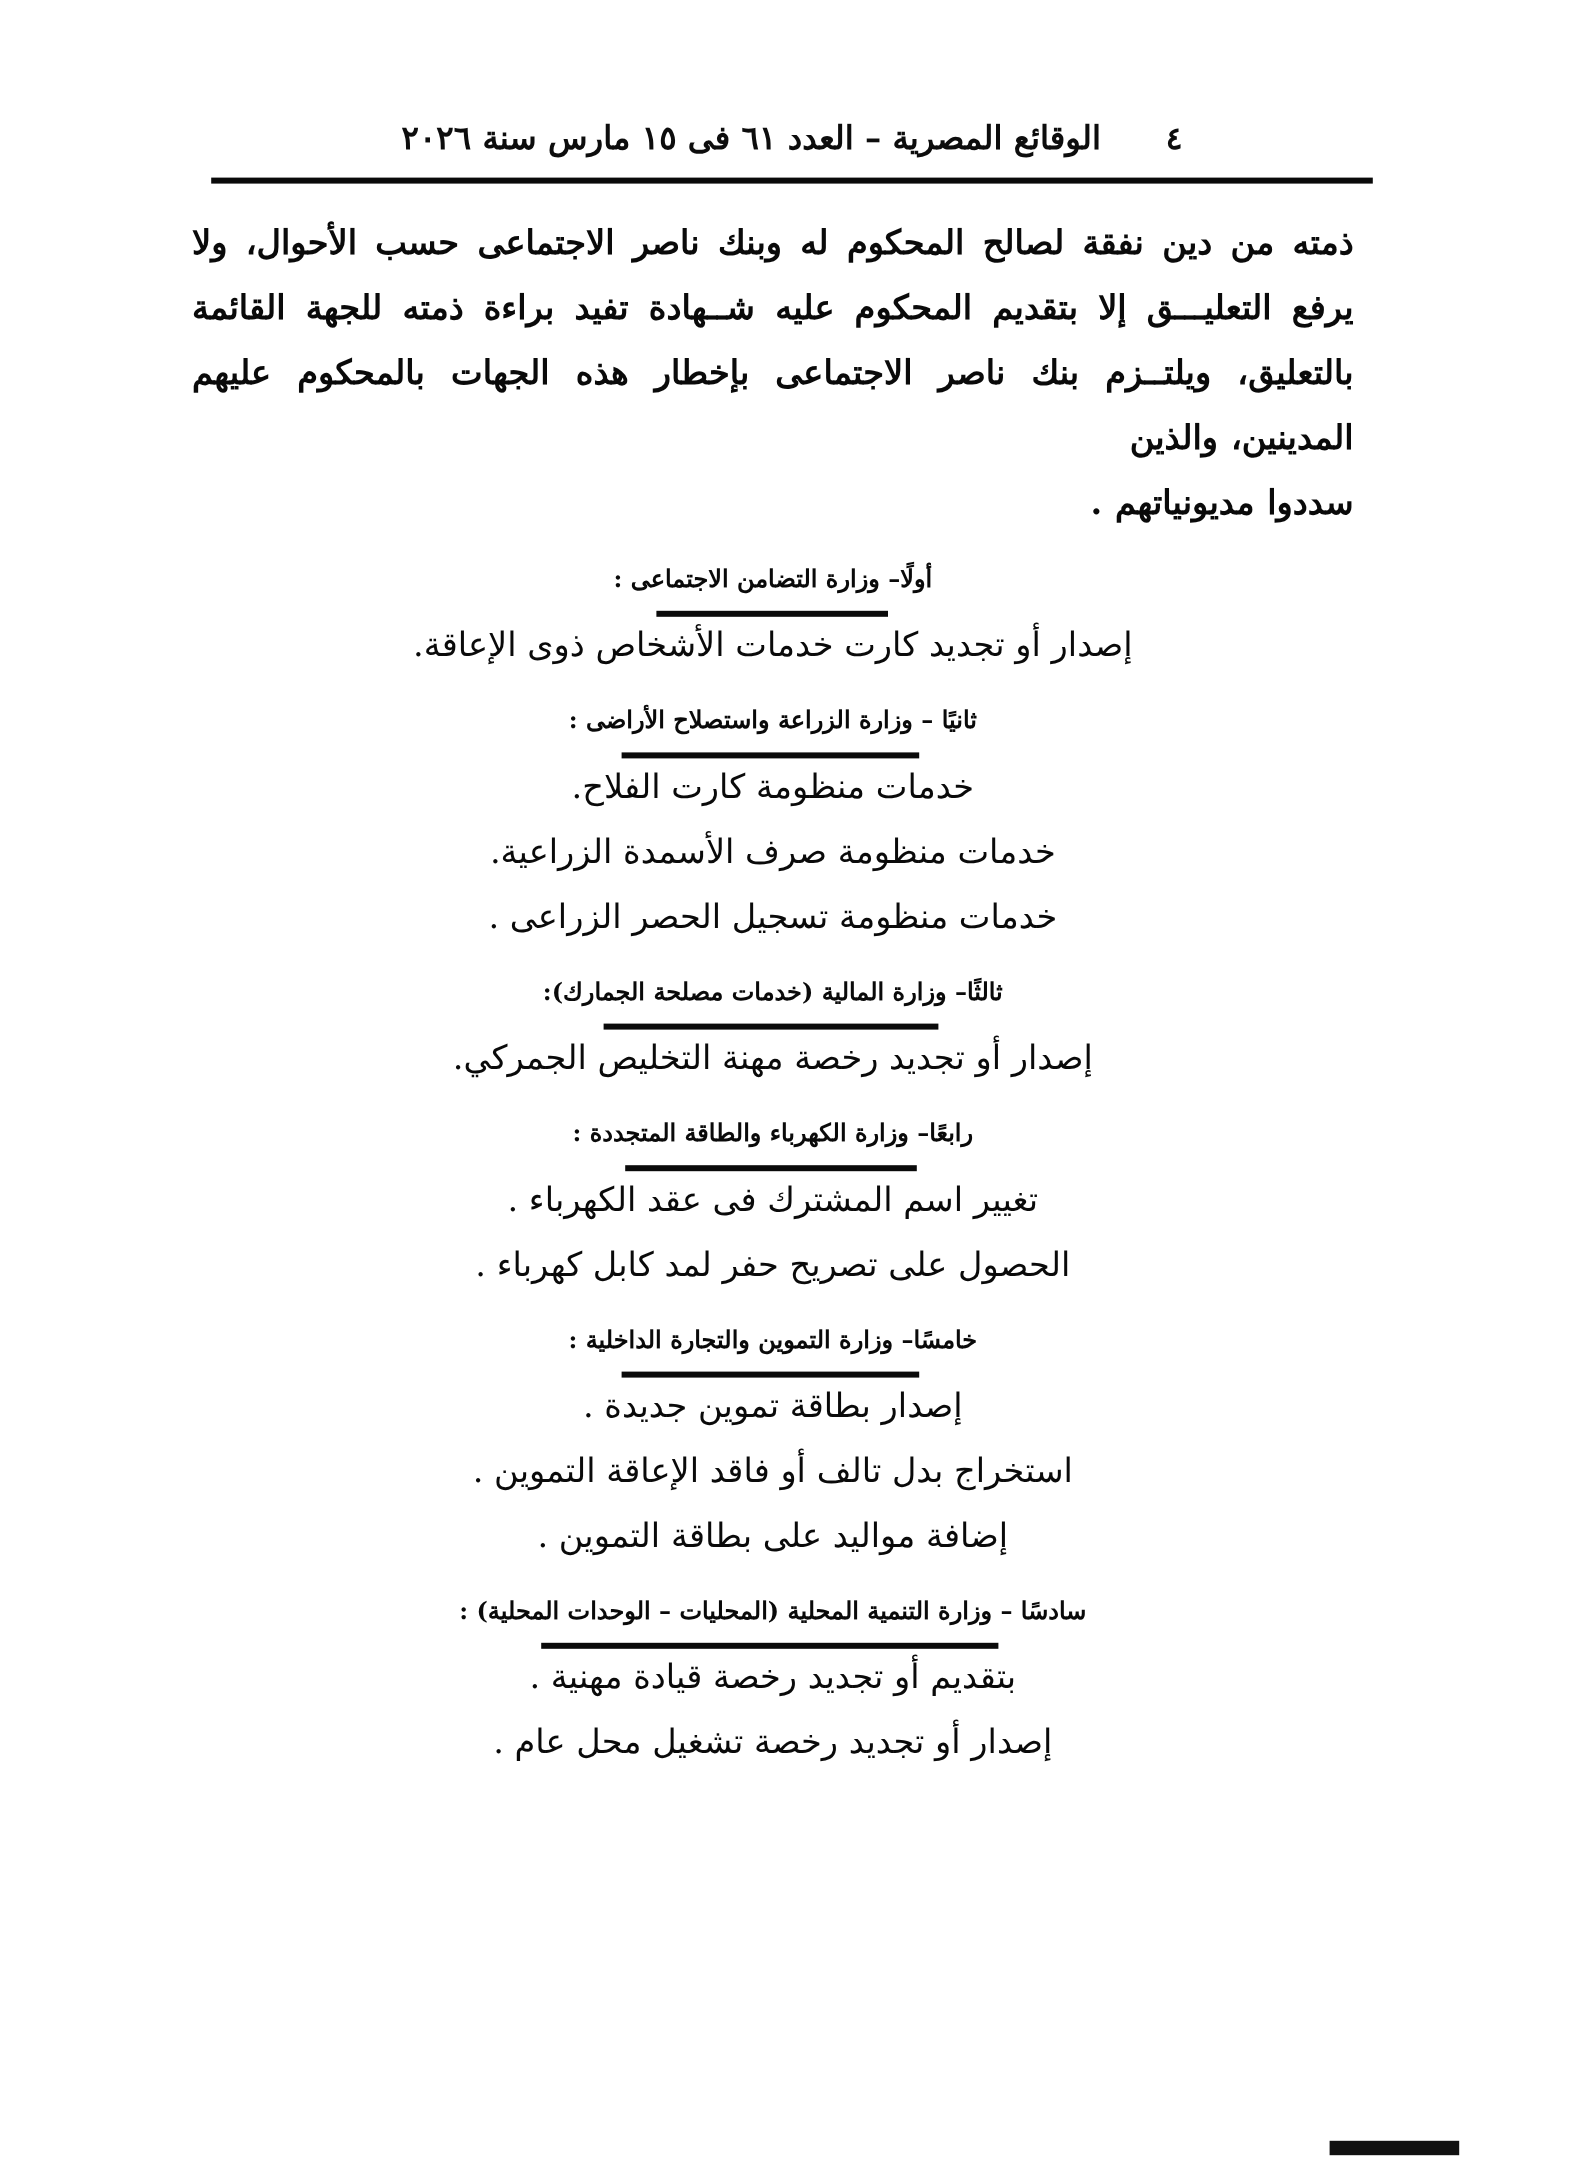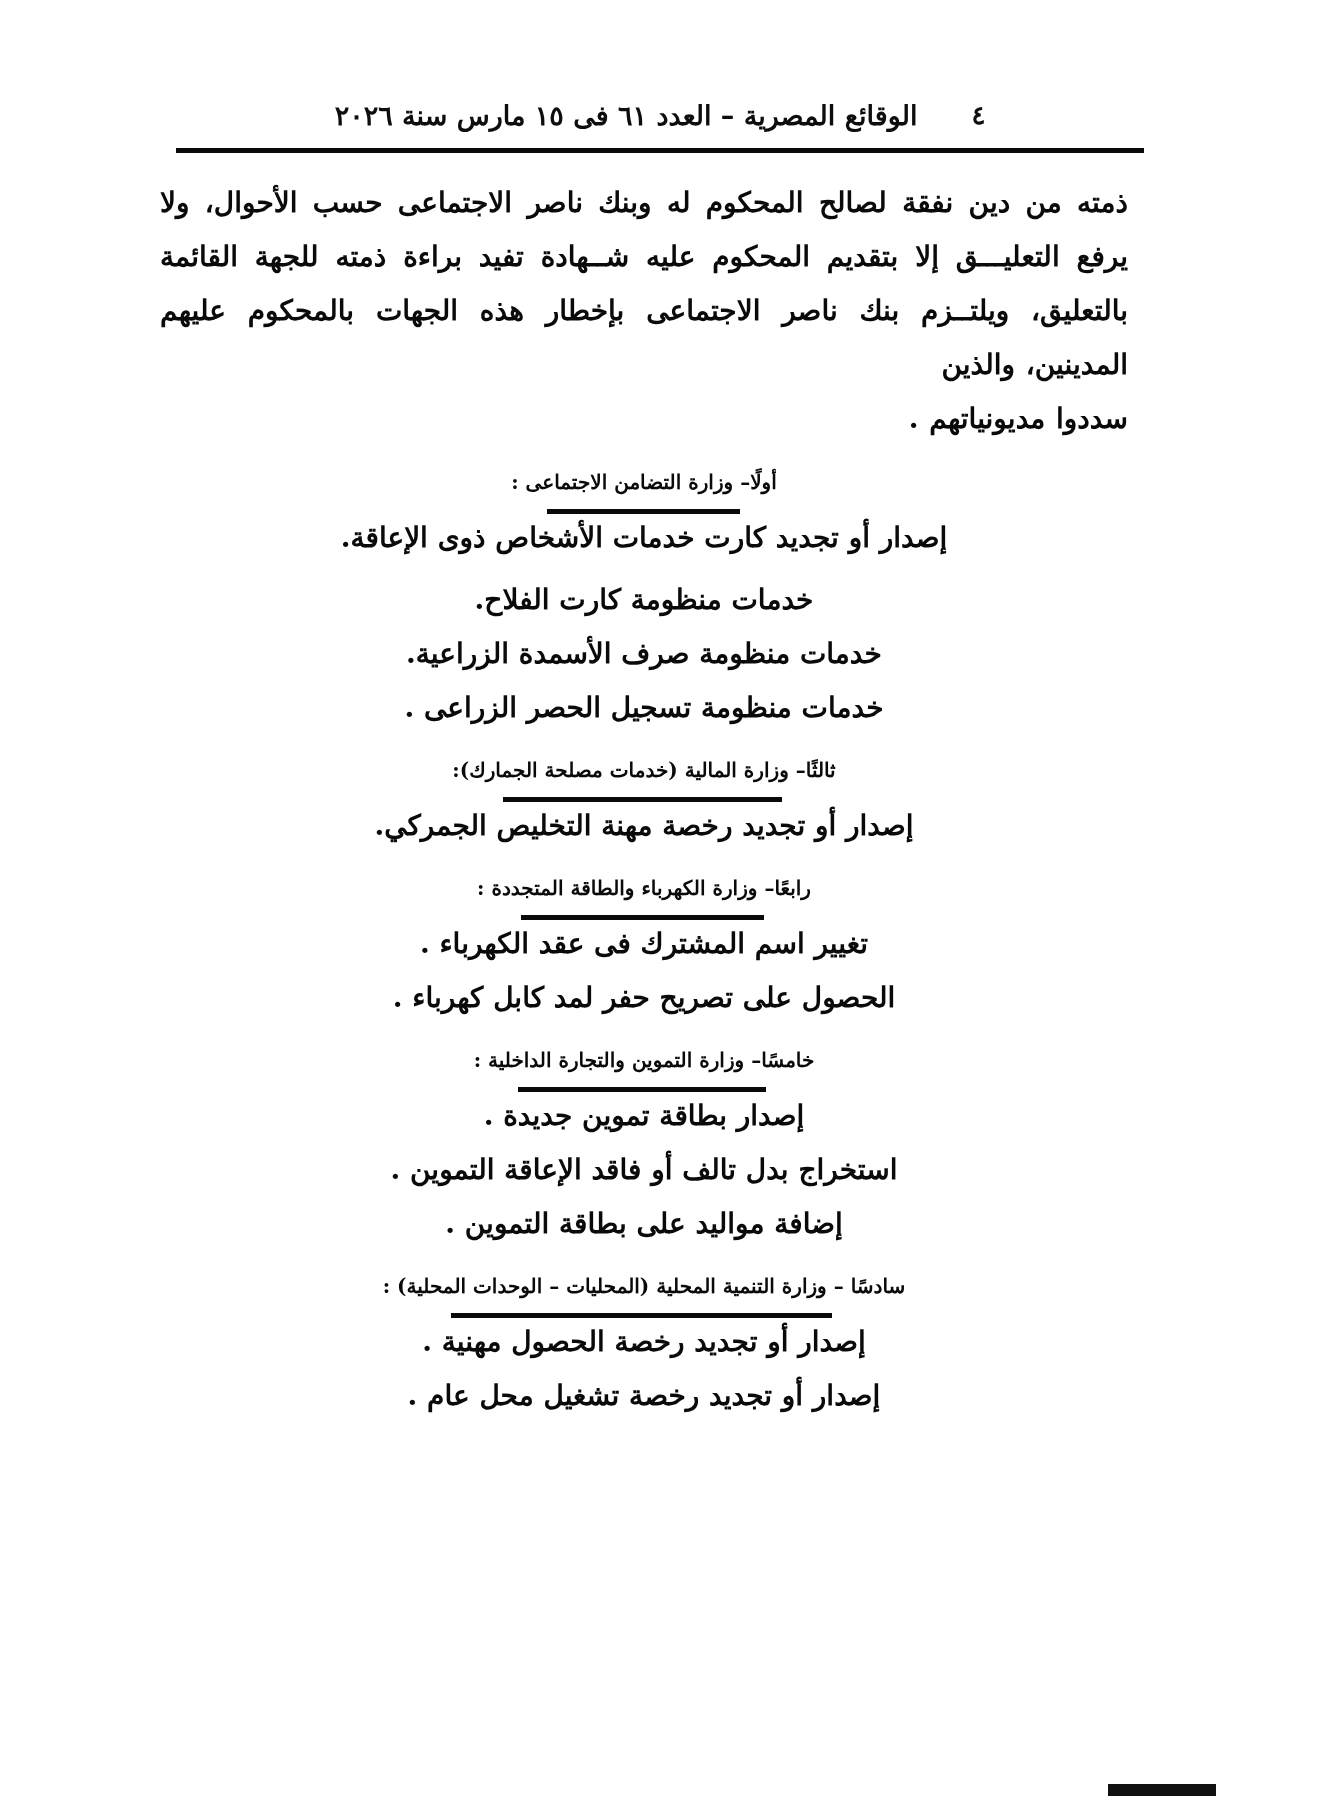--- a/index.html
+++ b/index.html
@@ -109,21 +109,21 @@
     background: #0a0a0a;
     bottom: -4px;
   }
   .item-row {
     display: flex;
     justify-content: center;
     margin-top: 2px;
   }
   .item {
     font-size: 28px;
-    font-weight: 700;
+    font-weight: 400;
     line-height: 52px;
     white-space: nowrap;
     text-align: center;
   }
 
   
   .foot-mark {
     position: absolute;
     left: 1108px;
     top: 1784px;
@@ -156,20 +156,23 @@
     <div id="sections-host">
         <div class="section">
           <div class="sec-head-row">
             <div class="sec-head">أولًا– وزارة التضامن الاجتماعى :<span class="sec-underline" style="width: 193px; right: 37px;"></span></div>
           </div>
           <div class="item-row">
             <div class="item">إصدار أو تجديد كارت خدمات الأشخاص ذوى الإعاقة.</div>
           </div>
         </div>
         <div class="section">
+          <div class="sec-head-row">
+            <div class="sec-head">ثانيًا – وزارة الزراعة واستصلاح الأراضى :<span class="sec-underline" style="width: 248px; right: 48px;"></span></div>
+          </div>
           <div class="item-row">
             <div class="item">خدمات منظومة كارت الفلاح.</div>
           </div>
           <div class="item-row">
             <div class="item">خدمات منظومة صرف الأسمدة الزراعية.</div>
           </div>
           <div class="item-row">
             <div class="item">خدمات منظومة تسجيل الحصر الزراعى .</div>
           </div>
         </div>
@@ -204,21 +207,21 @@
           </div>
           <div class="item-row">
             <div class="item">إضافة مواليد على بطاقة التموين .</div>
           </div>
         </div>
         <div class="section">
           <div class="sec-head-row">
             <div class="sec-head">سادسًا – وزارة التنمية المحلية (المحليات – الوحدات المحلية) :<span class="sec-underline" style="width: 381px; right: 73px;"></span></div>
           </div>
           <div class="item-row">
-            <div class="item">إصدار أو تجديد رخصة الحصول مهنية .</div>
+            <div class="item">بتقديم أو تجديد رخصة قيادة مهنية .</div>
           </div>
           <div class="item-row">
             <div class="item">إصدار أو تجديد رخصة تشغيل محل عام .</div>
           </div>
         </div>
       </div>
 
   </div>
 
   <div class="foot-mark"></div>

